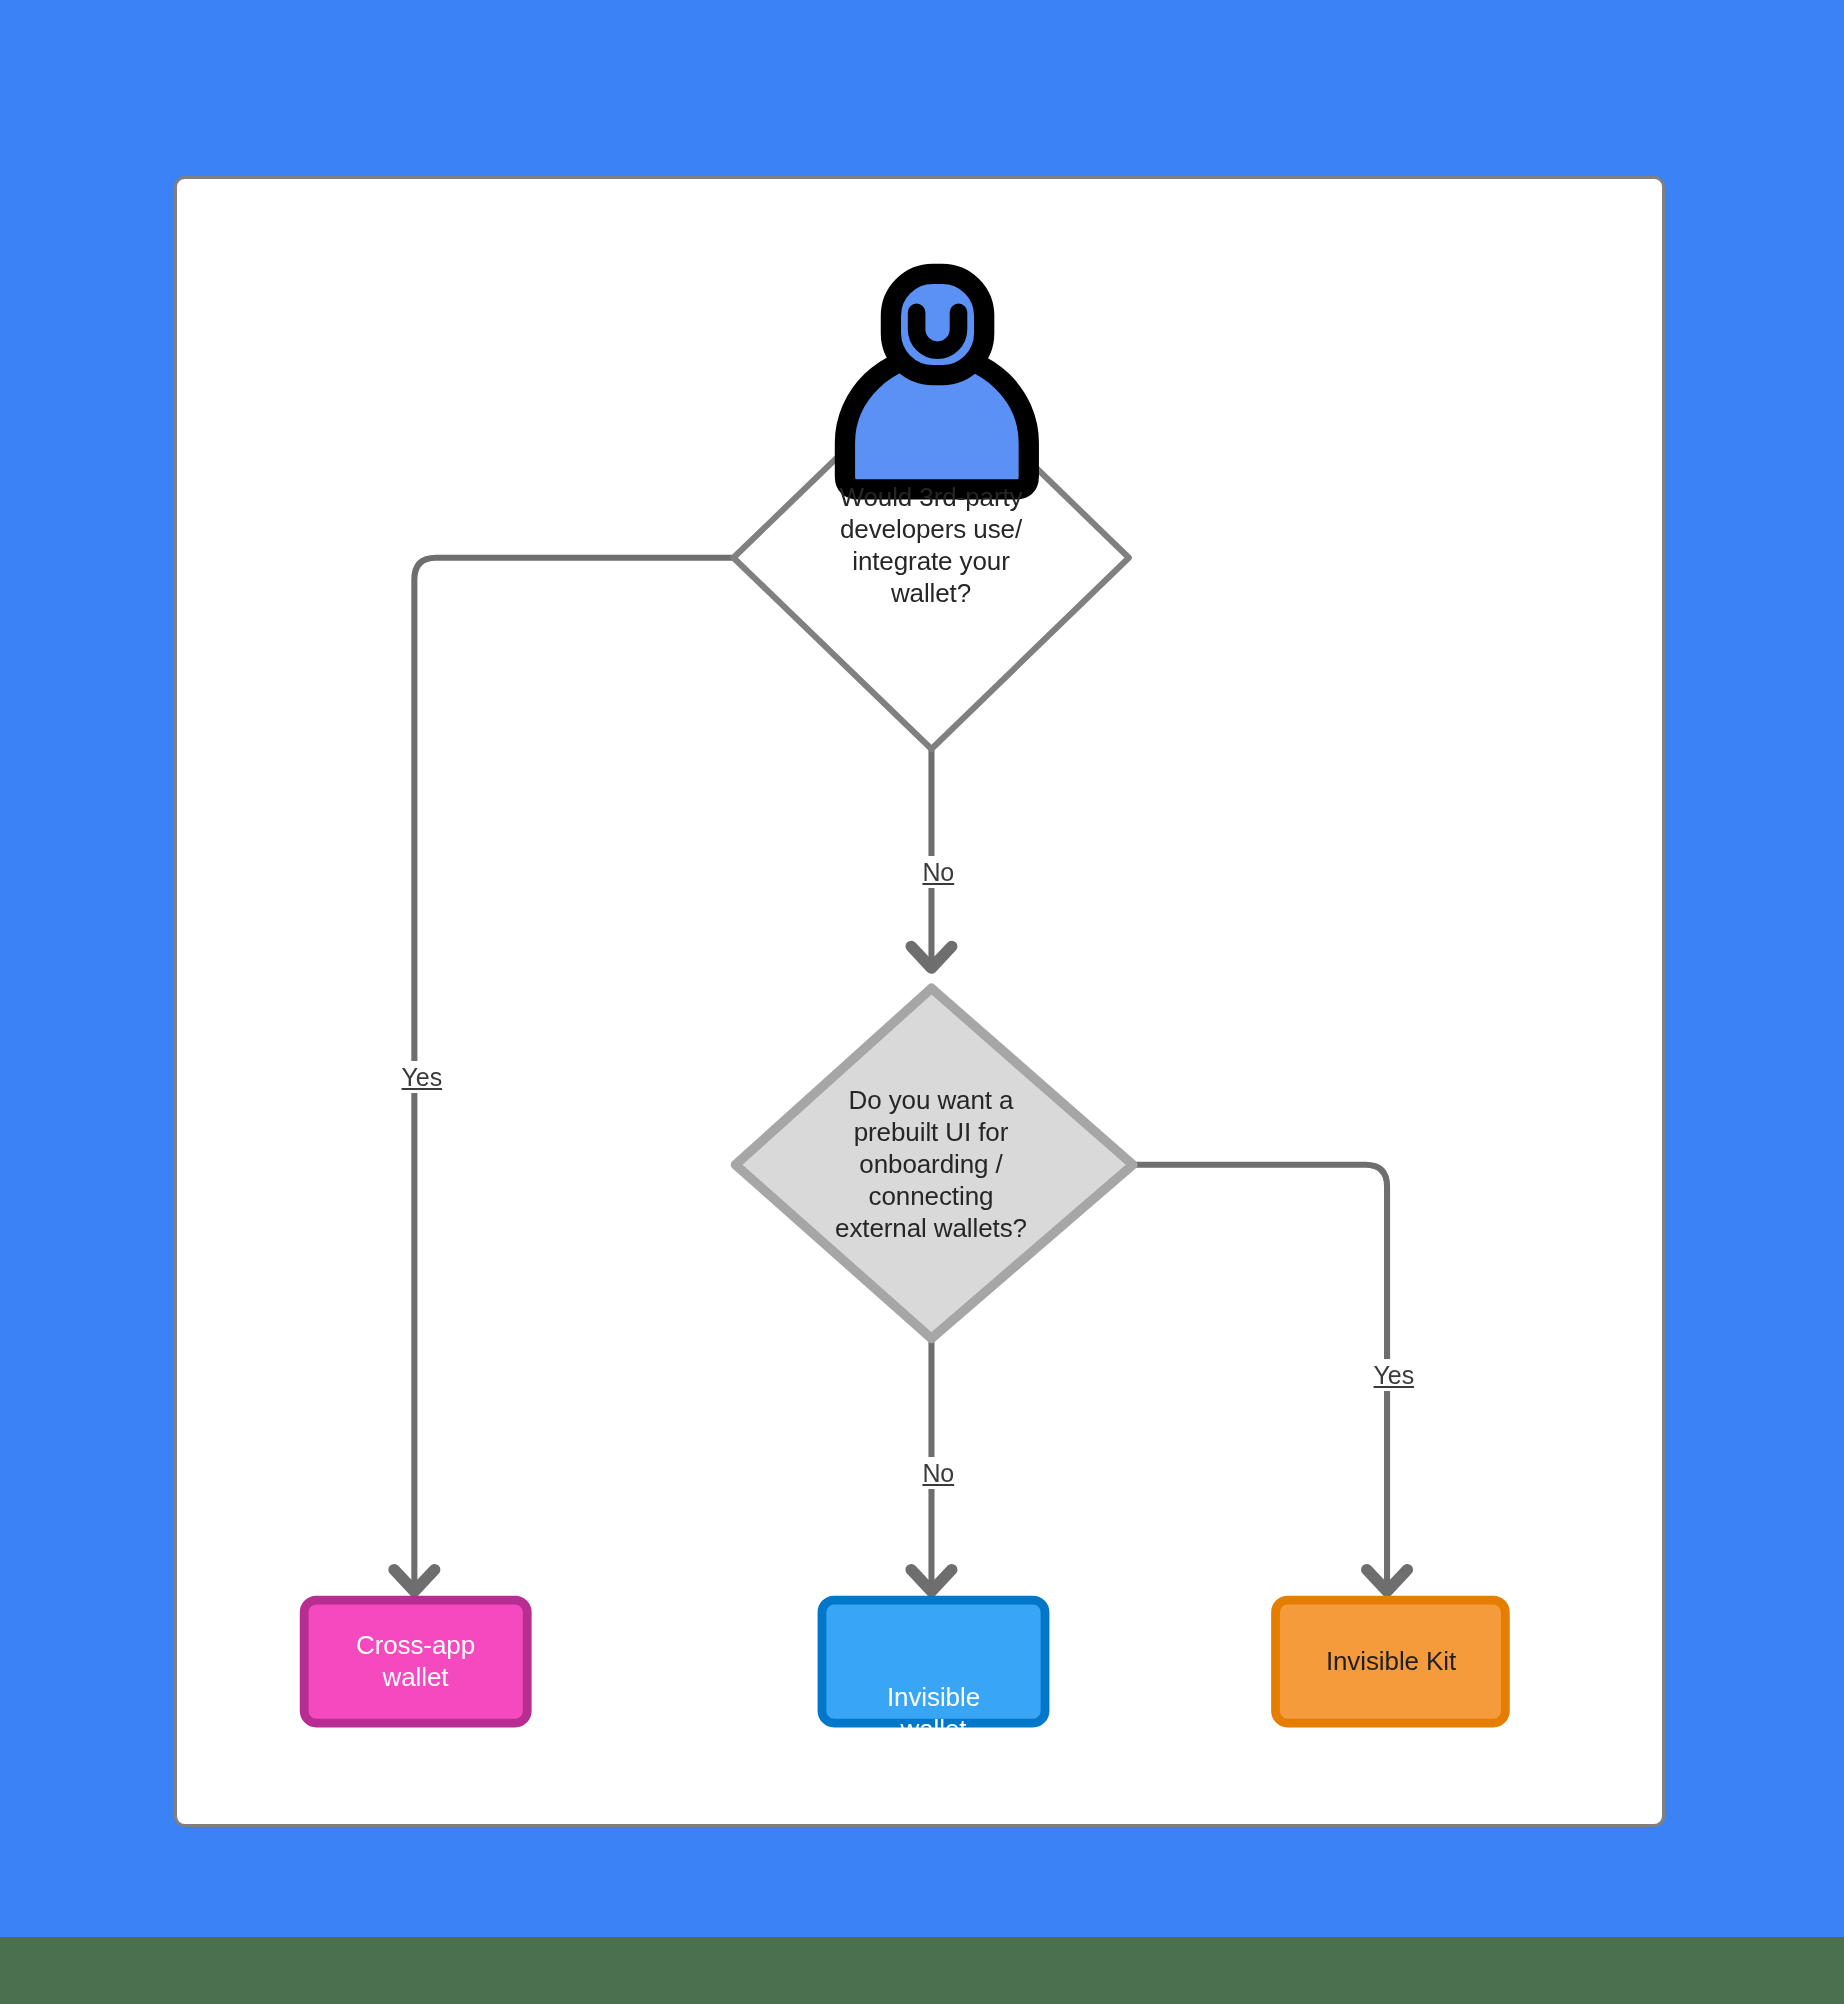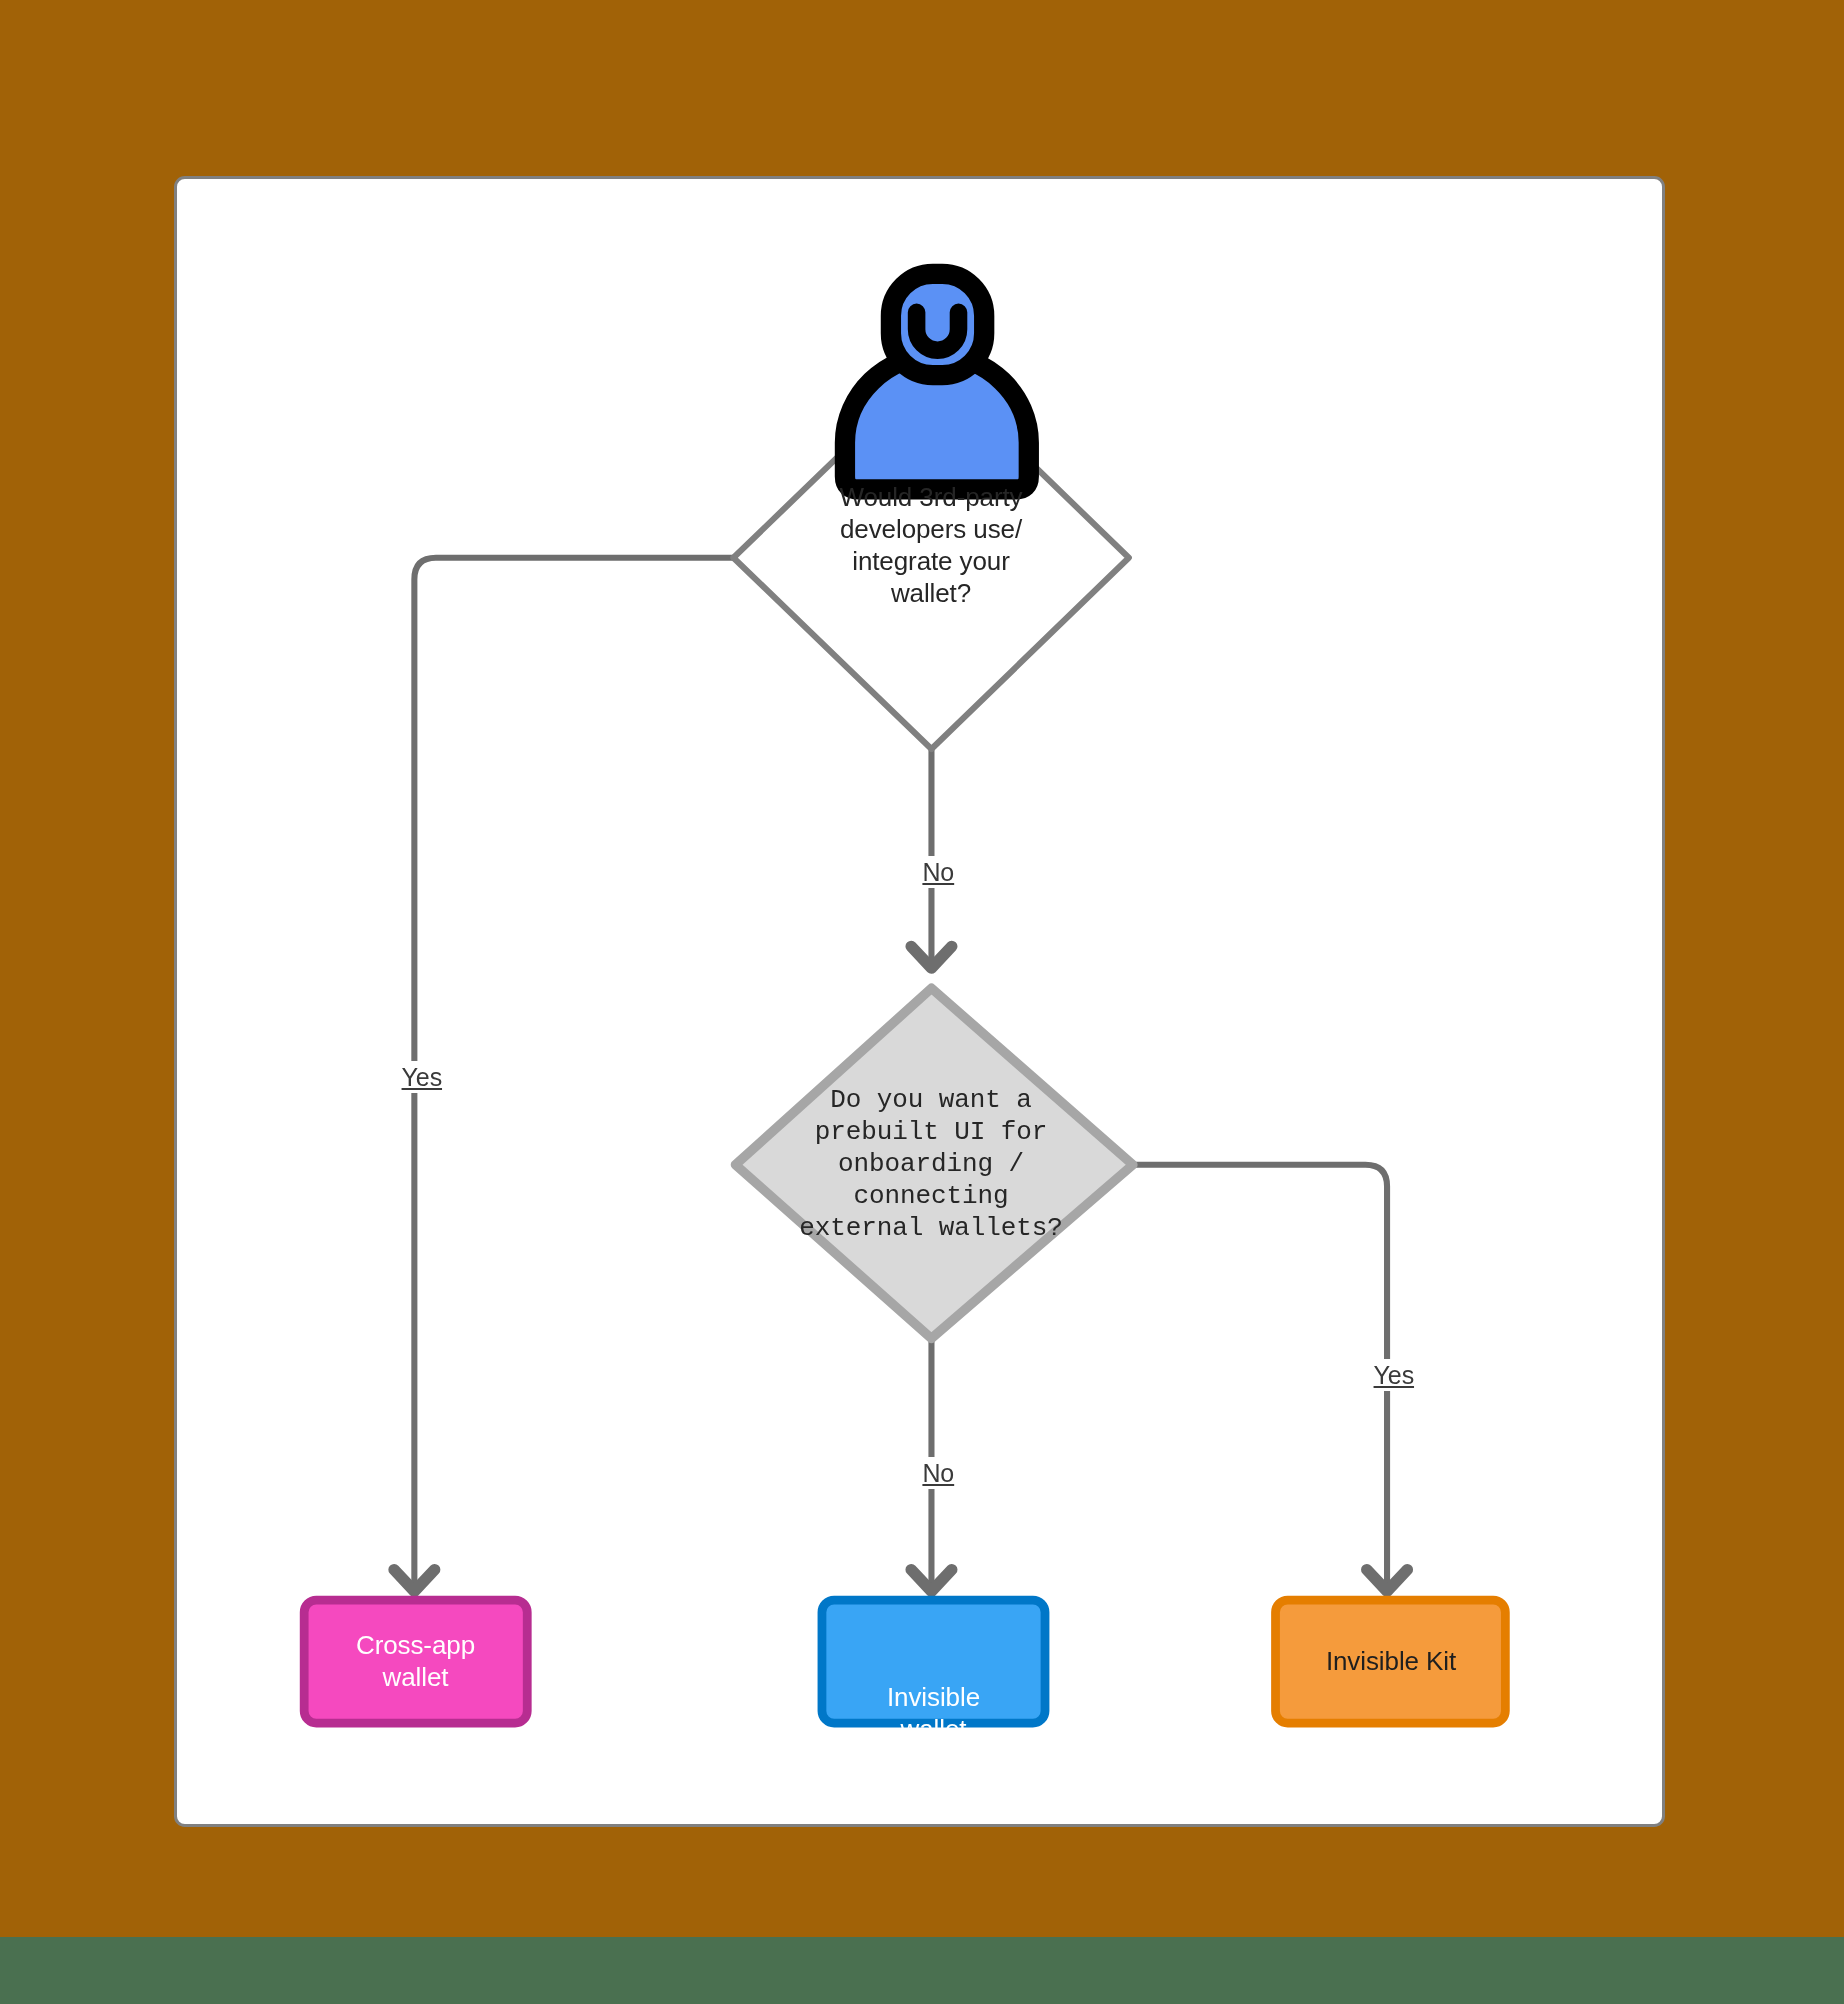--- a/index.html
+++ b/index.html
@@ -10,21 +10,21 @@
   body {
     width: 1844px;
     height: 2005px;
     font-family: "Liberation Sans", sans-serif;
     overflow: hidden;
   }
   #stage {
     position: relative;
     width: 1844px;
     height: 1937px;
-    background: #a16207;
+    background: #3b82f6;
   }
   #canvas {
     position: absolute;
     left: 174px;
     top: 176px;
     width: 1491px;
     height: 1651px;
     background: #ffffff;
     border: 3.4px solid #808080;
     border-radius: 10.8px;
@@ -119,21 +119,21 @@
 
       <path d="M 1356 462 L 1356 487 A 31 31 0 0 0 1418 487 L 1418 462" fill="none" stroke="#000000" stroke-width="26" stroke-linecap="round"></path>
     </g>
   </svg>
 
   <div class="node-label" style="left:769px; top:481px; width:324px;">Would 3rd-party
 developers use/
 integrate your
 wallet?</div>
 
-  <div class="node-label" style="left:762px; top:1084px; width:338px;font-family:Liberation Mono, monospace;">Do you want a
+  <div class="node-label" style="left:762px; top:1084px; width:338px;">Do you want a
 prebuilt UI for
 onboarding /
 connecting
 external wallets?</div>
 
   <div class="term-label term-white" style="left:304px; top:1629px; width:223px;">Cross-app
 wallet</div>
 
   <div class="term-label term-white" style="left:822px; top:1681px; width:223px;">Invisible
 wallet</div>

